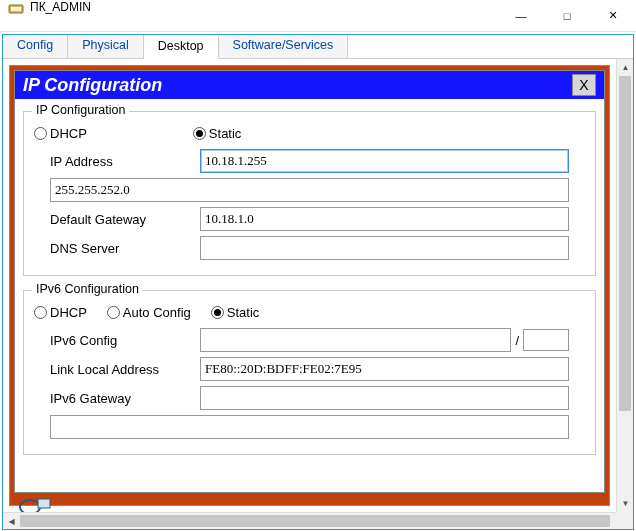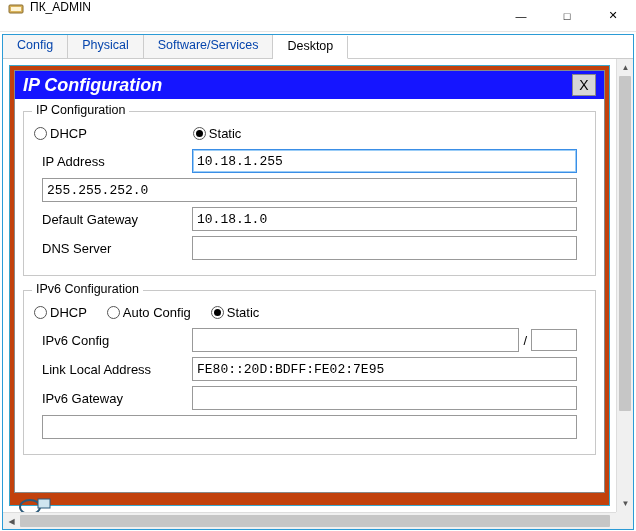--- a/index.html
+++ b/index.html
@@ -172,30 +172,30 @@
   .radio {
     width:13px;height:13px;border:1px solid #555;border-radius:50%;
     display:inline-flex; align-items:center; justify-content:center;
     background:#fff;
   }
   .radio.checked::after {
     content:""; width:7px;height:7px;background:#000;border-radius:50%;
   }
 
   .frow {
-    display:flex; align-items:center; margin:5px 8px;
+    display:flex; align-items:center; margin:5px 16px;
   }
   .frow .flabel { width:150px; }
   .frow .finput {
     flex:1;
     border:1px solid #999;
     height:22px;
     padding:11px 4px;
     font-size:13px;
-    font-family:Liberation Mono, monospace;
+    font-family:Liberation Serif, serif;
     outline:none;
   }
   .frow .finput.focus { border:1px solid #3a8ee6; box-shadow:0 0 0 1px #9bcdf7 inset; }
   .slashbox { margin:0 4px; }
   .prefix {
     width:46px;
     border:1px solid #999;
     height:22px;
     padding:1px 4px;
     font-size:13px;
@@ -224,22 +224,22 @@
     <div class="win-btn">□</div>
     <div class="win-btn close">✕</div>
   </div>
 </div>
 
 <div class="outer-blue">
 
   <div class="tabrow">
     <div class="tab">Config</div>
     <div class="tab">Physical</div>
+    <div class="tab selected">Desktop</div>
     <div class="tab">Software/Services</div>
-    <div class="tab selected">Desktop</div>
   </div>
 
   <div class="scroll-area">
     <div class="content">
       <div class="inner-panel">
 
         <div class="config-window">
           <div class="cw-title">
             <span>IP Configuration</span>
             <div class="xbtn">X</div>

